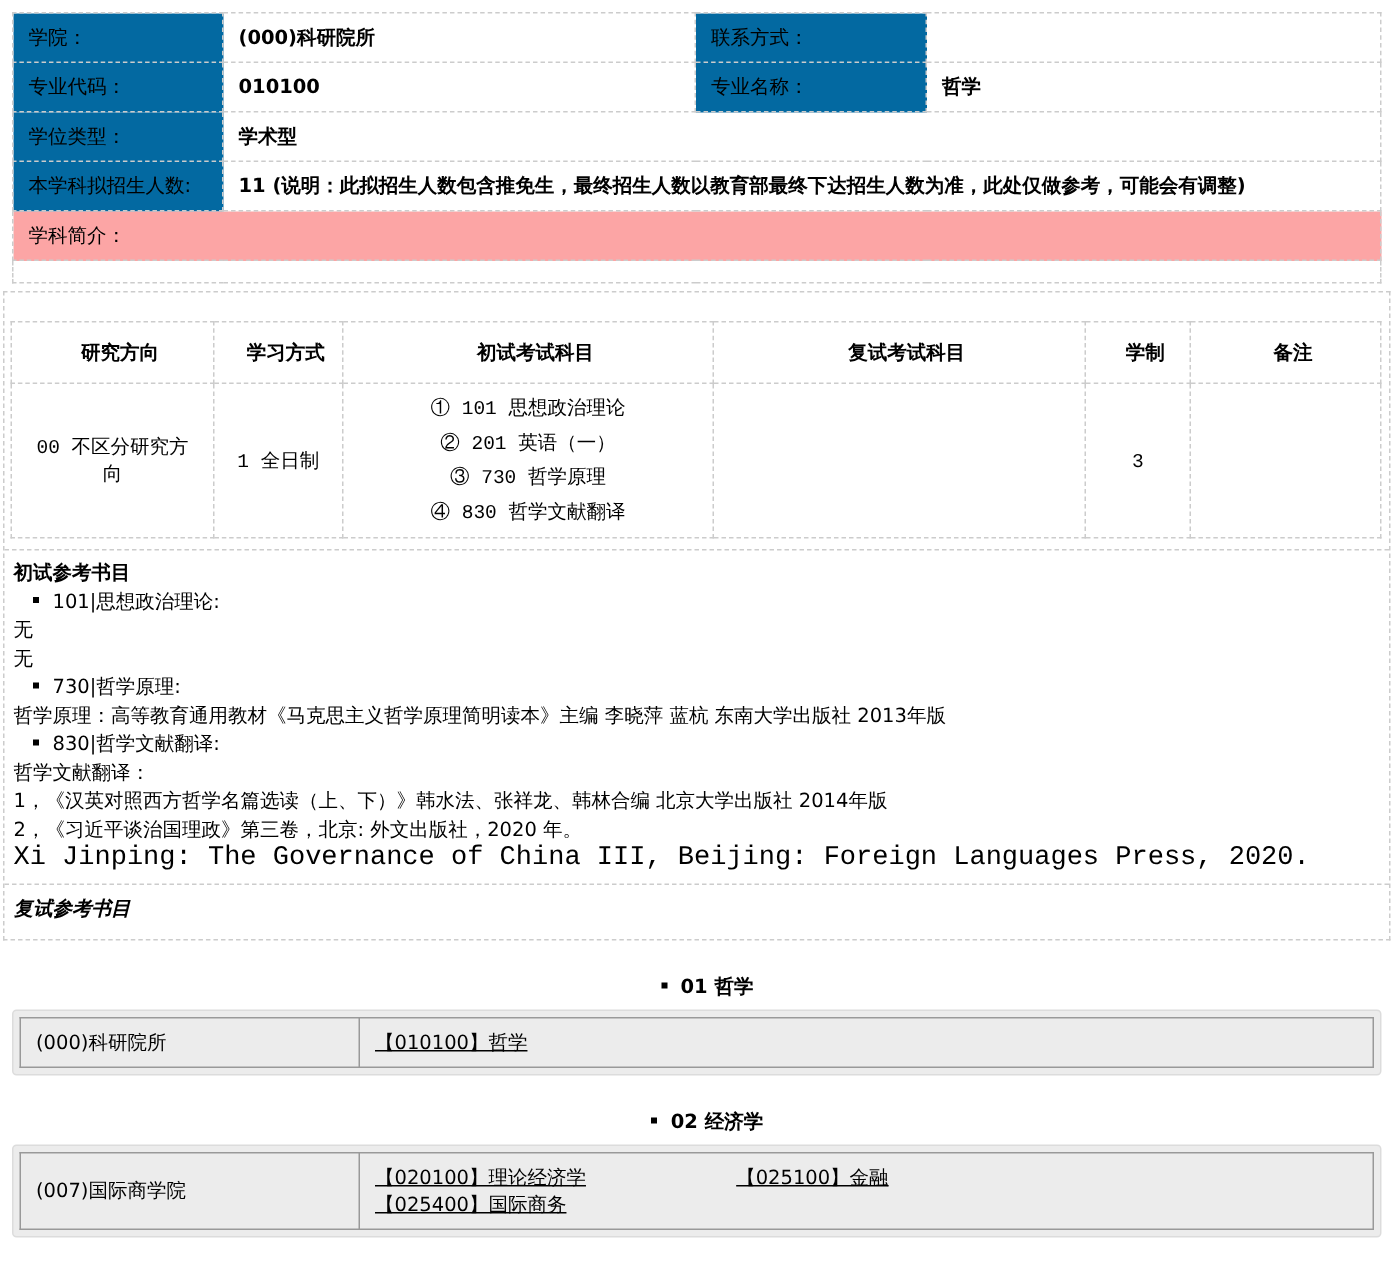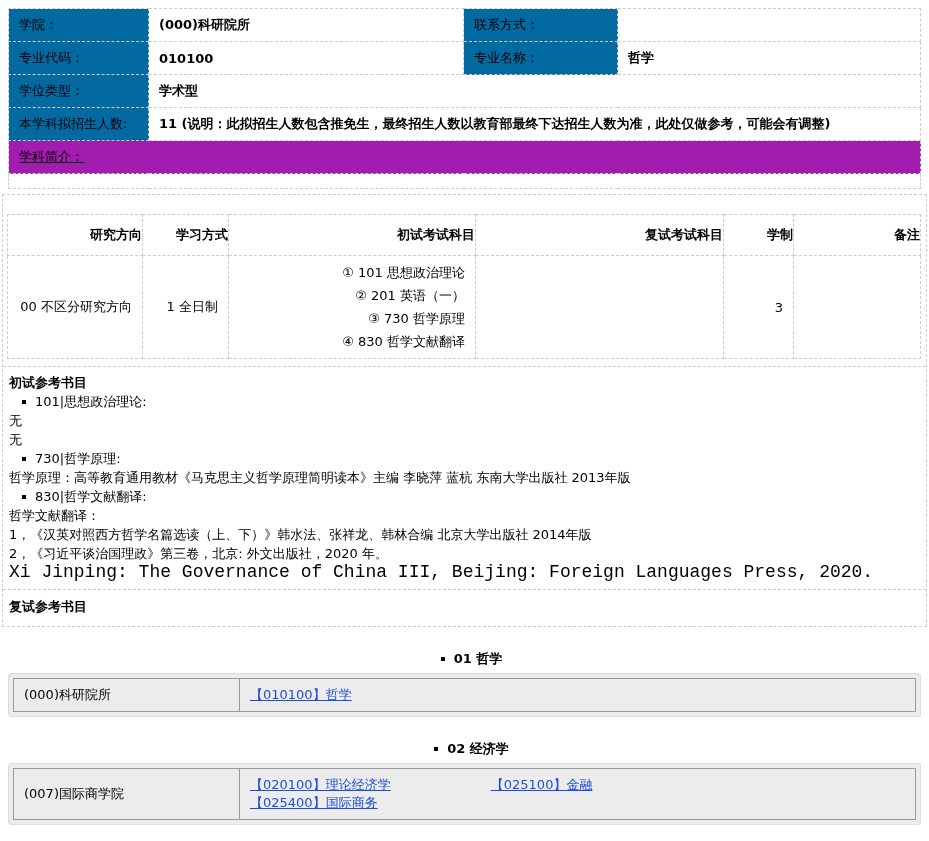--- a/index.html
+++ b/index.html
@@ -9,50 +9,50 @@
     font-family:"DejaVu Sans","Liberation Sans",sans-serif;
     font-size:13px; color:#000;
   }
   table { border-collapse:collapse; }
 
   
   .info-table { margin:8px 0 0 8px; width:913px; table-layout:fixed; }
   .info-table td { border:1px dashed #ccc; padding:6px 10px; height:33px; vertical-align:middle; }
   .info-table td.lbl { background:#0369a1; }
   .info-table td.val { font-weight:bold; }
-  .info-table td.intro { background:#a21caf;text-decoration:underline; }
+  .info-table td.intro { background:#fca5a5; }
   .info-table td.spacer { height:15px; padding:0; }
 
   
   .outer { margin:5px 2px 0 2px; border:1px dashed #ccc; }
 
   
   .exam-table { margin:19px 4px 7px 4px; width:913px; table-layout:fixed; }
-  .exam-table th, .exam-table td { border:1px dashed #ccc; text-align:right; vertical-align:middle; }
+  .exam-table th, .exam-table td { border:1px dashed #ccc; text-align:center; vertical-align:middle;font-family:Liberation Mono, monospace; }
   .exam-table th { padding:11px 0 11px 10px; font-size:13px; font-weight:bold; }
   .exam-table td { padding:5px 10px; }
   .subject-line { line-height:23px; white-space:nowrap; }
 
   
   .books { border-top:1px dashed #ccc; padding:6px 6px 7px 6px; }
   .book-title { font-weight:bold; line-height:19px; }
   .book-line { line-height:19px; }
   .book-line.mono { font-family:"Liberation Mono","DejaVu Sans Mono",monospace; font-size:18px; }
   .sq { display:inline-block; width:4px; height:4px; background:#000; margin:0 9px 2px 13px; vertical-align:middle; }
   .retest { border-top:1px dashed #ccc; padding:9px 6px 11px 6px; }
-  .retest .book-title { line-height:16px; }
+  .retest .book-title { line-height:16px;font-style:italic; }
 
   
   .cat-heading { margin:24px 0 7px 14px; font-weight:bold; line-height:15px;text-align:center; }
   .sq2 { display:inline-block; width:4px; height:4px; background:#000; margin:0 9px 2px 0; vertical-align:middle; }
   .cat-box { margin:0 8px 11px 8px; background:#ececec; border:1px solid #dcdcdc; border-radius:3px; padding:4px; }
   .cat-table { width:100%; border:1px solid #999; table-layout:fixed; }
   .cat-table td { border:1px solid #999; padding:7px 10px; vertical-align:middle; }
   .cat-college { width:226px; }
-  a.cat-link { color:#1d4ed8; text-decoration:underline; cursor:pointer; white-space:nowrap; }
+  a.cat-link { color:#000000; text-decoration:underline; cursor:pointer; white-space:nowrap; }
   .links-wide a.cat-link { margin-right:96px; }
 </style>
 </head>
 <body>
 
 <table class="info-table">
   <colgroup>
       <col style="width:140px">
       <col style="width:315px">
       <col style="width:154px">

